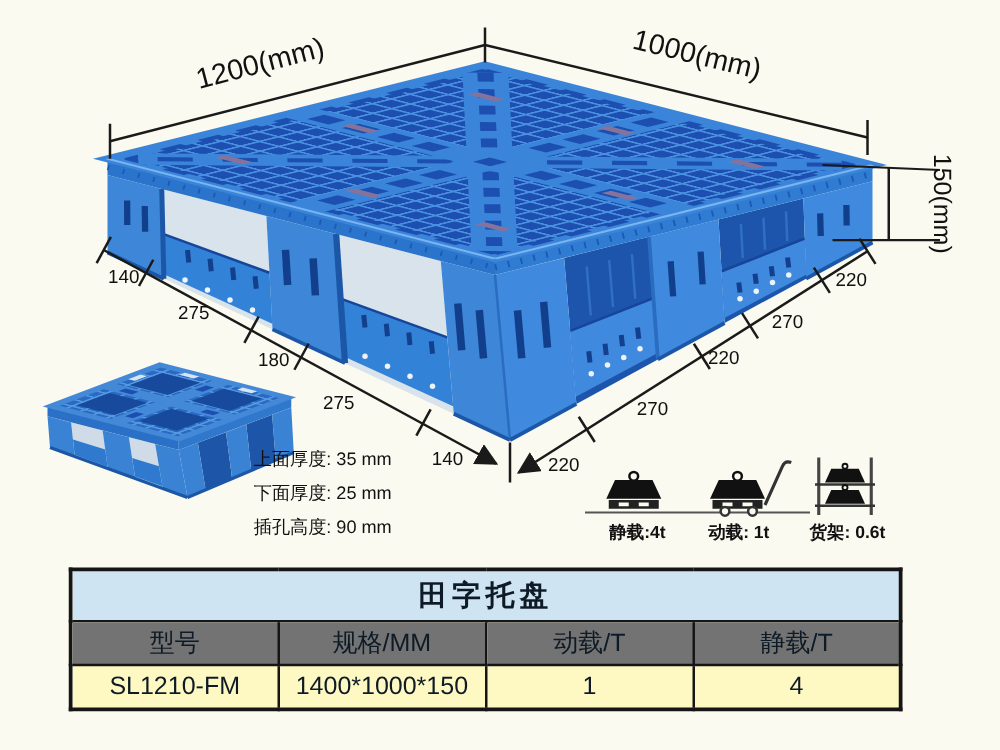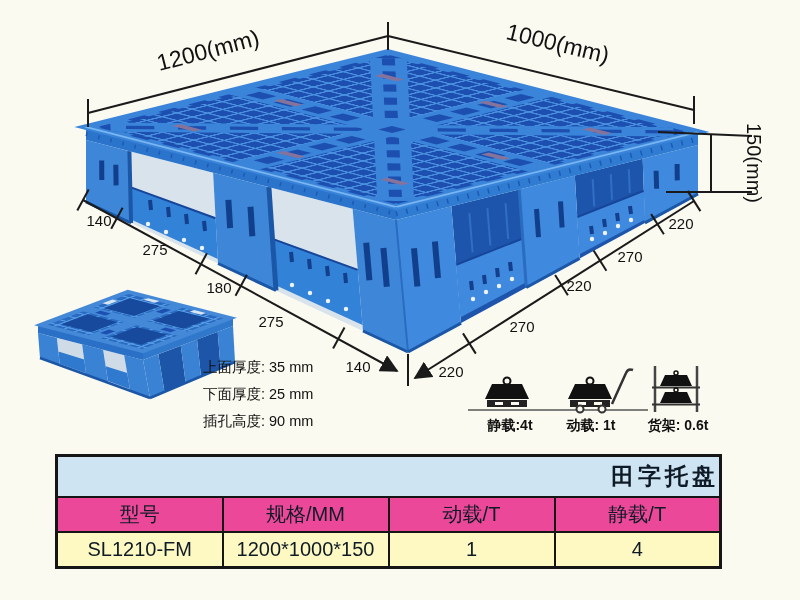--- a/index.html
+++ b/index.html
@@ -13,21 +13,21 @@
   .spec-table{
     position:absolute;left:55px;top:454px;width:667px;
     border-collapse:collapse;table-layout:fixed;
     border:3px solid #151515;
     font-family:"Liberation Sans","DejaVu Sans",sans-serif;
   }
   .spec-table td{
     border:2px solid #151515;text-align:center;vertical-align:middle;
     padding:0;color:#0e1b26;overflow:hidden;white-space:nowrap;
   }
-  .row-title td{height:39px;font-size:23px;font-weight:bold;letter-spacing:4px;text-align:right;}
+  .row-title td{height:39px;font-size:23px;font-weight:bold;letter-spacing:4px;}
   .row-head td{height:33px;font-size:20px;}
   .row-data td{height:33px;font-size:20px;}
 </style>
 </head>
 <body>
 
 <div class="stage">
 
 <svg class="scene" width="800" height="455" viewBox="0 0 800 455">
   <defs>
@@ -333,27 +333,27 @@
       <text x="678" y="430">货架: 0.6t</text>
     </g>
   </g>
 </svg>
 
   <table class="spec-table">
     <tbody>
         <tr class="row-title">
       <td colspan="4" style="background:#cfe4f2">田字托盘</td>
     </tr>
-    <tr class="row-head" style="background:#ec4899">
+    <tr class="row-head" style="background:#737373">
       <td style="width:187px">型号</td>
       <td style="width:255px">规格/MM</td>
       <td style="width:104px">动载/T</td>
       <td style="width:112px">静载/T</td>
     </tr>
     <tr class="row-data" style="background:#fef9c3">
       <td>SL1210-FM</td>
-      <td>1200*1000*150</td>
+      <td>1400*1000*150</td>
       <td>1</td>
       <td>4</td>
     </tr>
   </tbody>
     </table>
 </div>
 
 </body></html>

